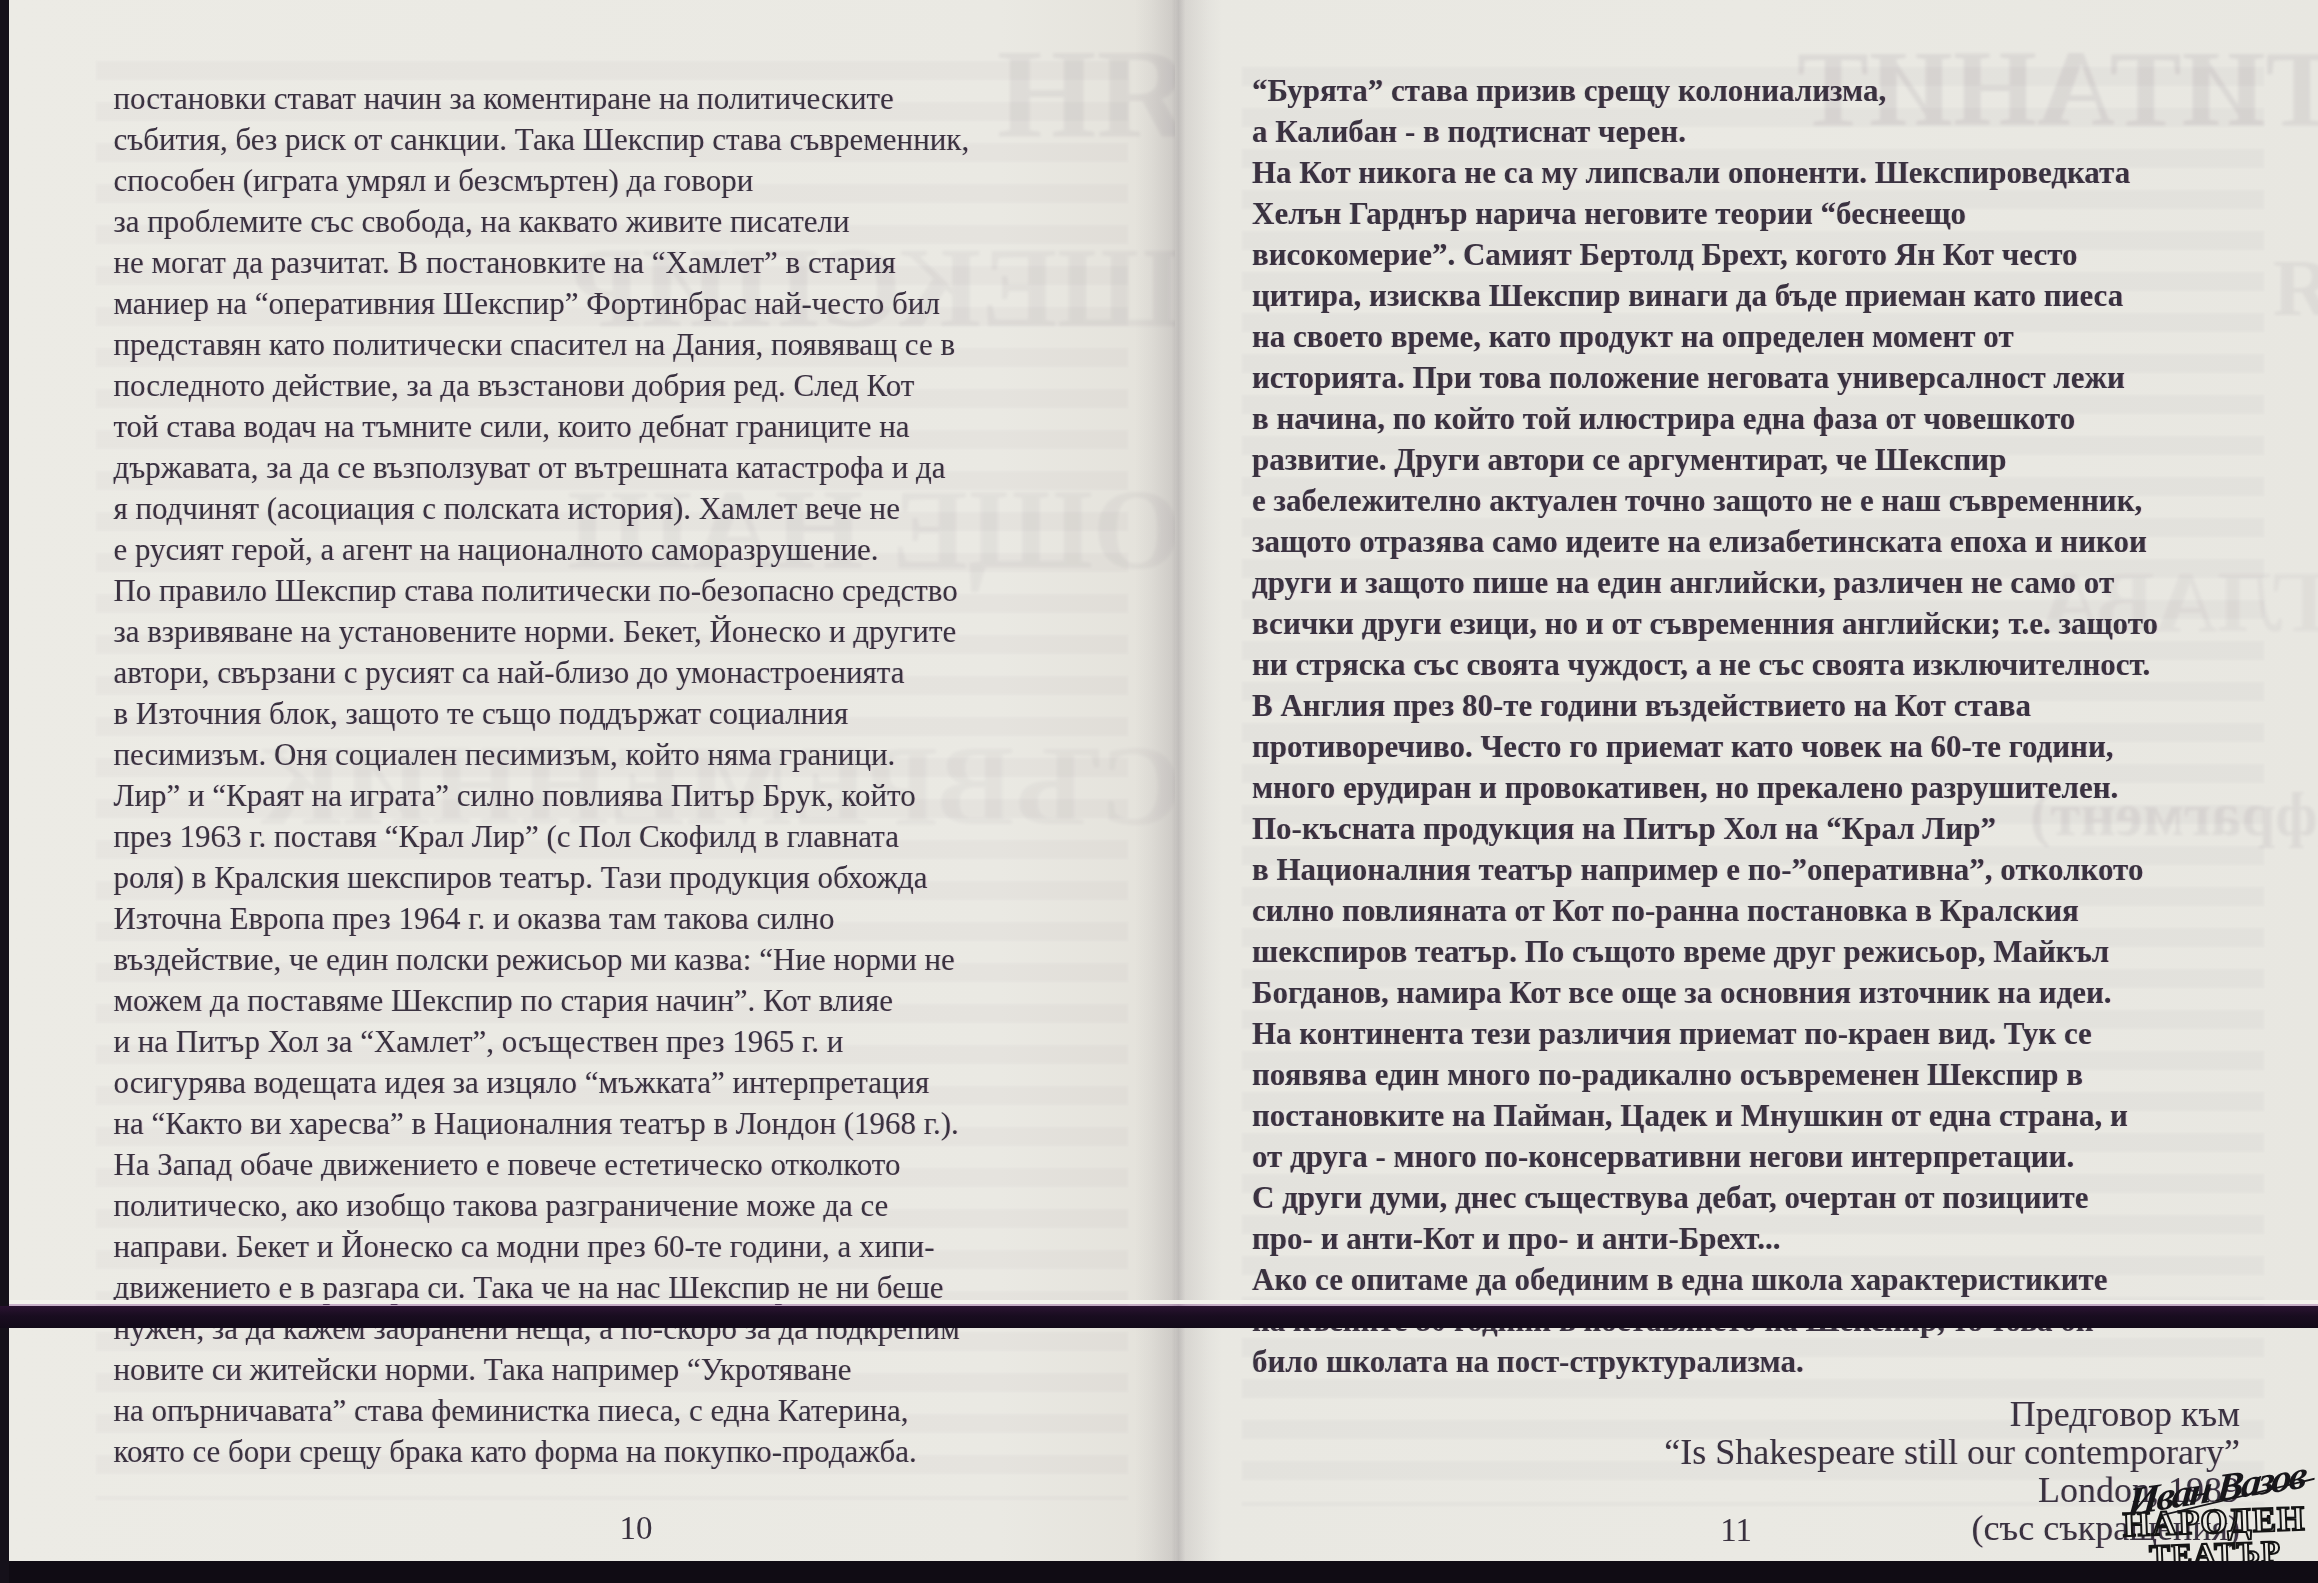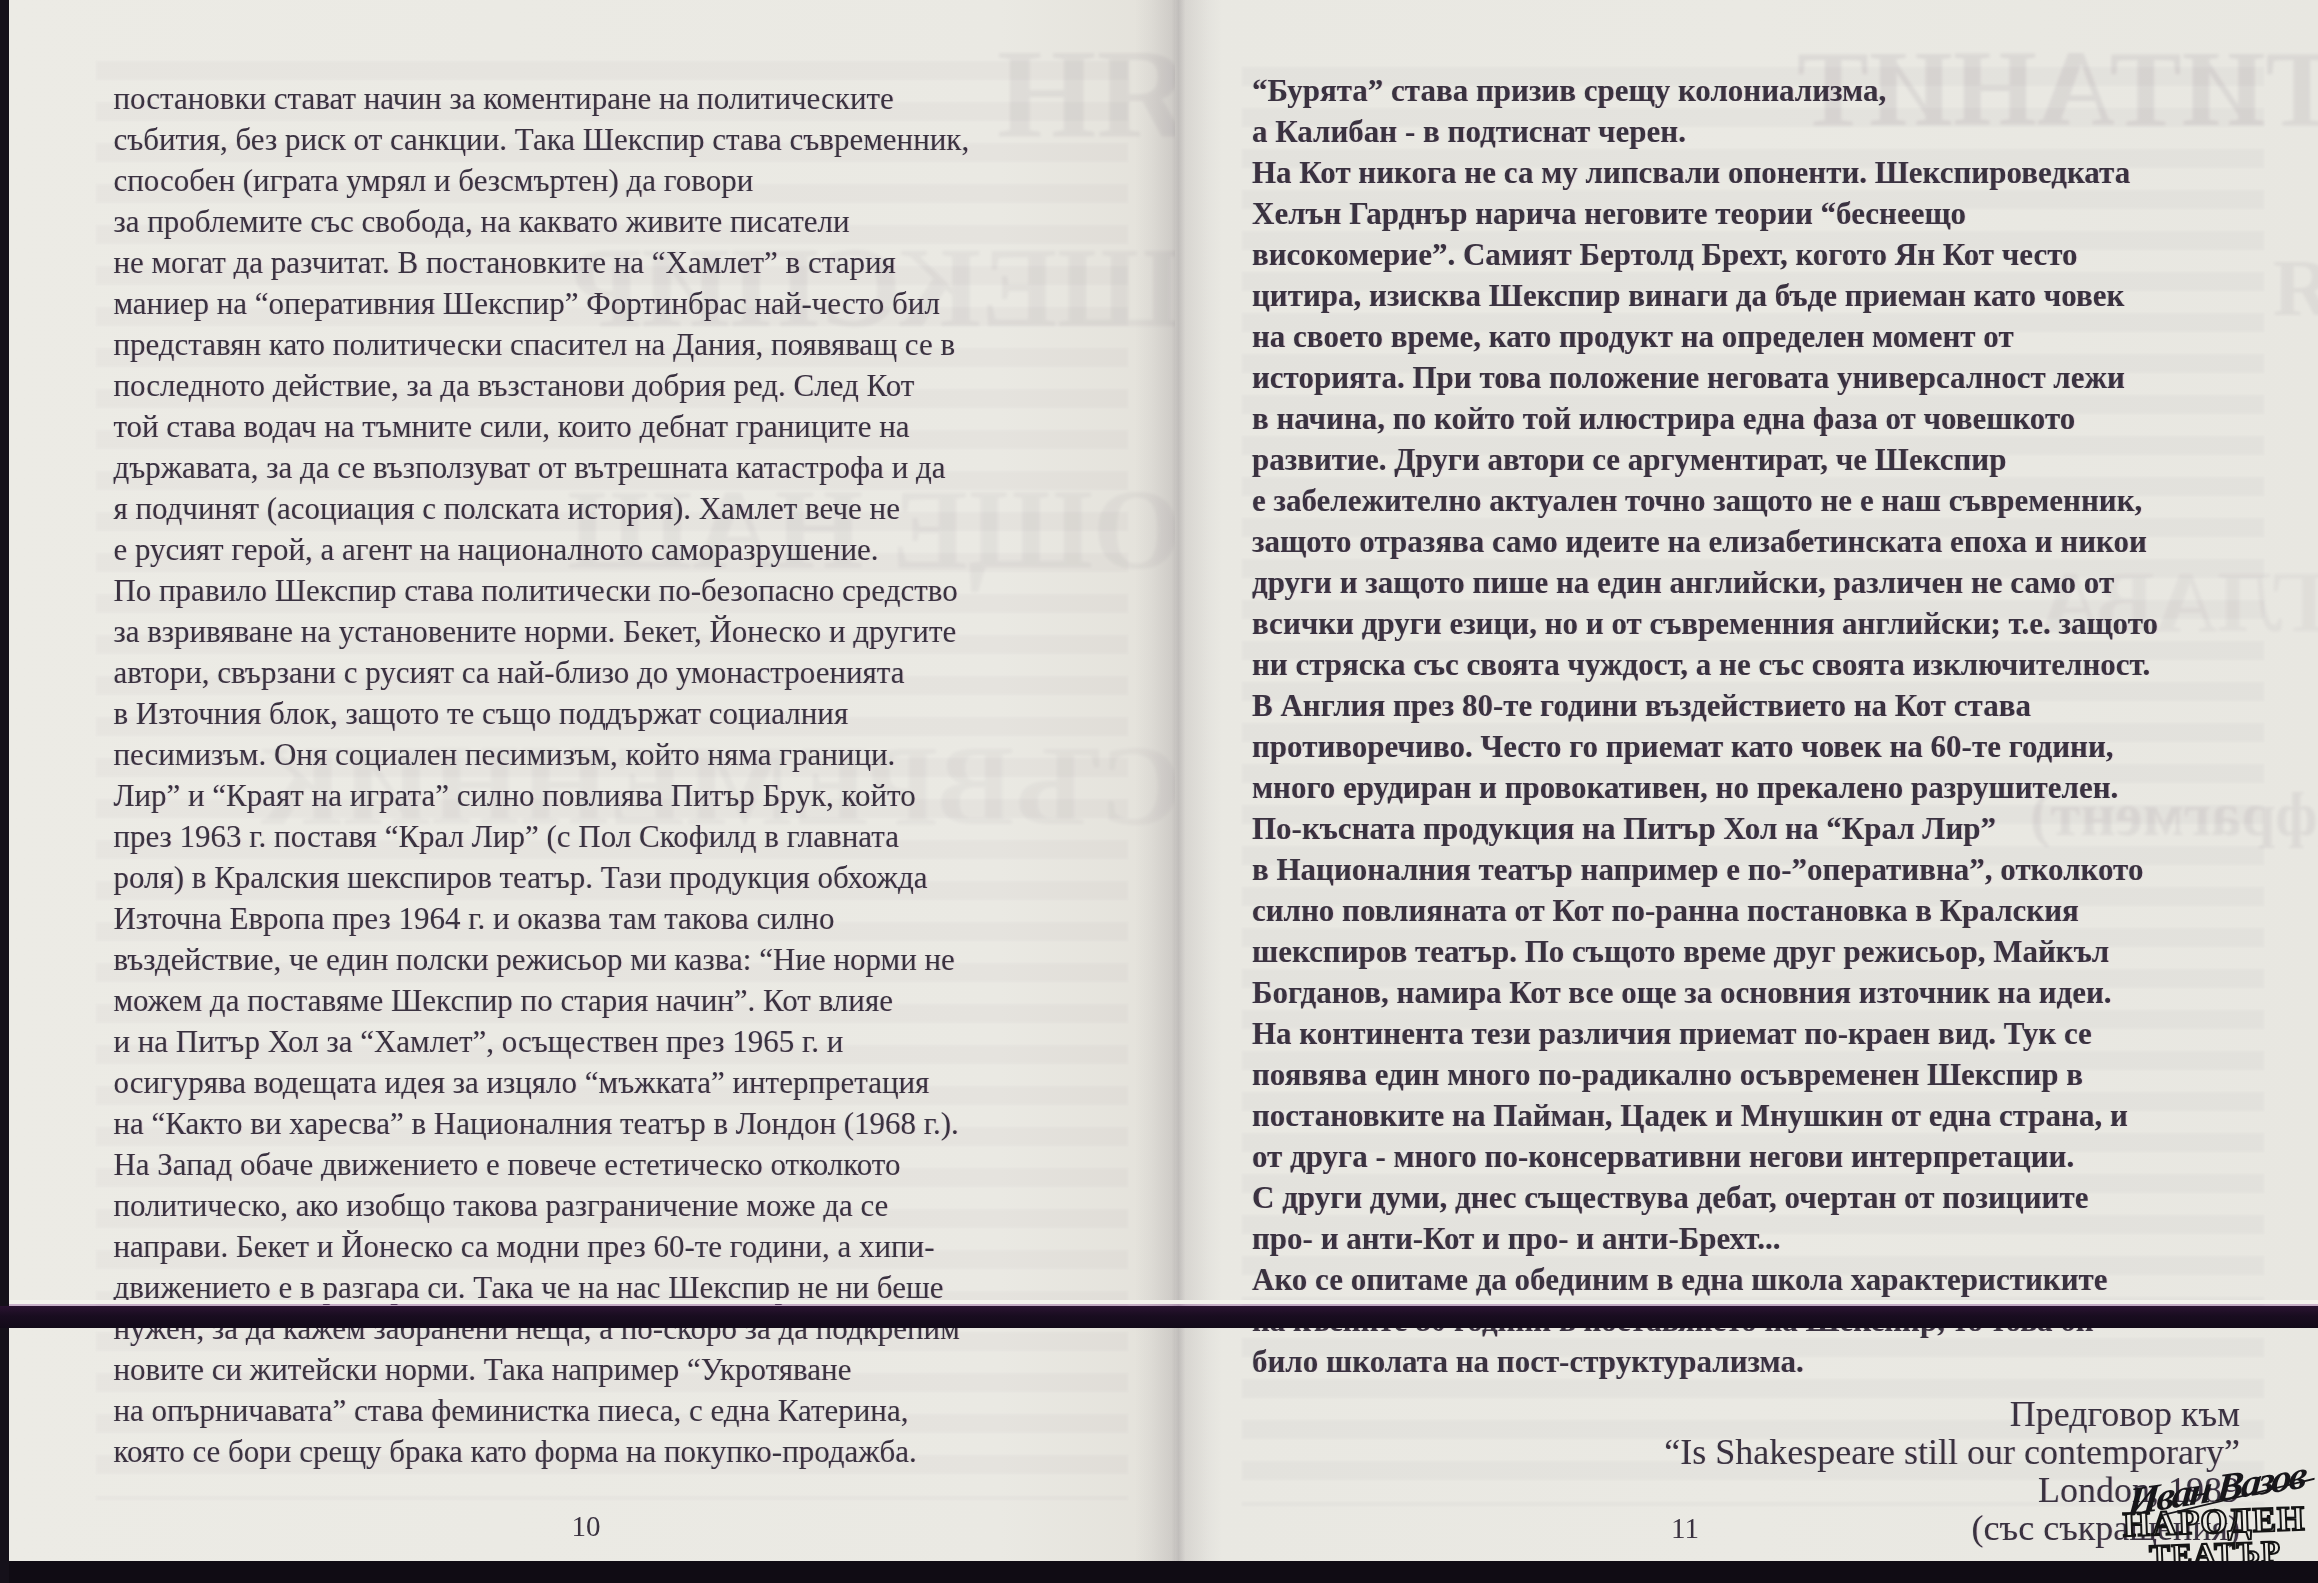--- a/index.html
+++ b/index.html
@@ -28,21 +28,21 @@
       rgba(40,32,48,0.18) 50%, rgba(70,60,78,0.08) 58%, rgba(70,60,78,0) 100%); }
 
   
   .textblock { position:absolute; font-size:31px; color:#3a3240; z-index:3; }
   .tline { height:41px; white-space:nowrap;
     text-shadow:0.9px 0 0 rgba(165,60,150,0.14), -0.9px 0 0 rgba(70,135,95,0.12); }
   .page-left  .textblock { left:104px; top:81px; }
   .page-right .textblock { left:77px; top:73px;font-weight:bold; }
   .page-right .tline { height:41px; }
 
-  .pn { position:absolute; font-size:29px; color:#3a3240; z-index:3; width:81px; text-align:left; }
+  .pn { position:absolute; font-size:33px; color:#3a3240; z-index:3; width:81px; text-align:right; }
   .page-left  .pn { left:562px; top:1510px; }
   .page-right .pn { left:496px; top:1512px; }
 
   .attribution { position:absolute; top:1395px; right:78px; text-align:right; z-index:3; }
   .aline { font-size:36px; line-height:38px; color:#3a3240; white-space:nowrap;
     text-shadow:0.9px 0 0 rgba(165,60,150,0.12), -0.9px 0 0 rgba(70,135,95,0.10); }
 
   
   .stamp { position:absolute; left:938px; top:1456px; width:202px; transform:rotate(-2deg); z-index:7; }
   .sig { font-style:italic; font-weight:bold; font-size:40px; color:#17161a;
@@ -132,21 +132,21 @@
         <div class="ghost">ГЛАВА</div>
         <div class="ghost">(фрагмент)</div>
       </div>
     <div class="bleed"></div>
     <div class="textblock">
         <div class="tline">“Бурята” става призив срещу колониализма,</div>
         <div class="tline">а Калибан - в подтиснат черен.</div>
         <div class="tline">На Кот никога не са му липсвали опоненти. Шекспироведката</div>
         <div class="tline">Хелън Гарднър нарича неговите теории “беснеещо</div>
         <div class="tline">високомерие”. Самият Бертолд Брехт, когото Ян Кот често</div>
-        <div class="tline">цитира, изисква Шекспир винаги да бъде приеман като човек</div>
+        <div class="tline">цитира, изисква Шекспир винаги да бъде приеман като пиеса</div>
         <div class="tline">на своето време, като продукт на определен момент от</div>
         <div class="tline">историята. При това положение неговата универсалност лежи</div>
         <div class="tline">в начина, по който той илюстрира една фаза от човешкото</div>
         <div class="tline">развитие. Други автори се аргументират, че Шекспир</div>
         <div class="tline">е забележително актуален точно защото не е наш съвременник,</div>
         <div class="tline">защото отразява само идеите на елизабетинската епоха и никои</div>
         <div class="tline">други и защото пише на един английски, различен не само от</div>
         <div class="tline">всички други езици, но и от съвременния английски; т.е. защото</div>
         <div class="tline">ни стряска със своята чуждост, а не със своята изключителност.</div>
         <div class="tline">В Англия през 80-те години въздействието на Кот става</div>

